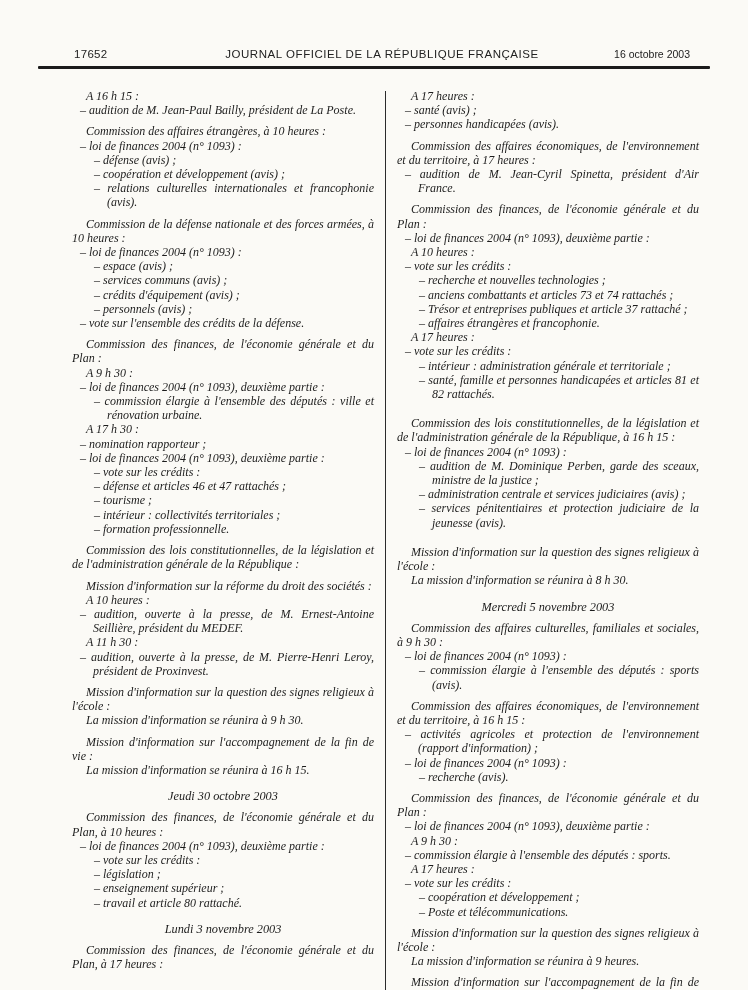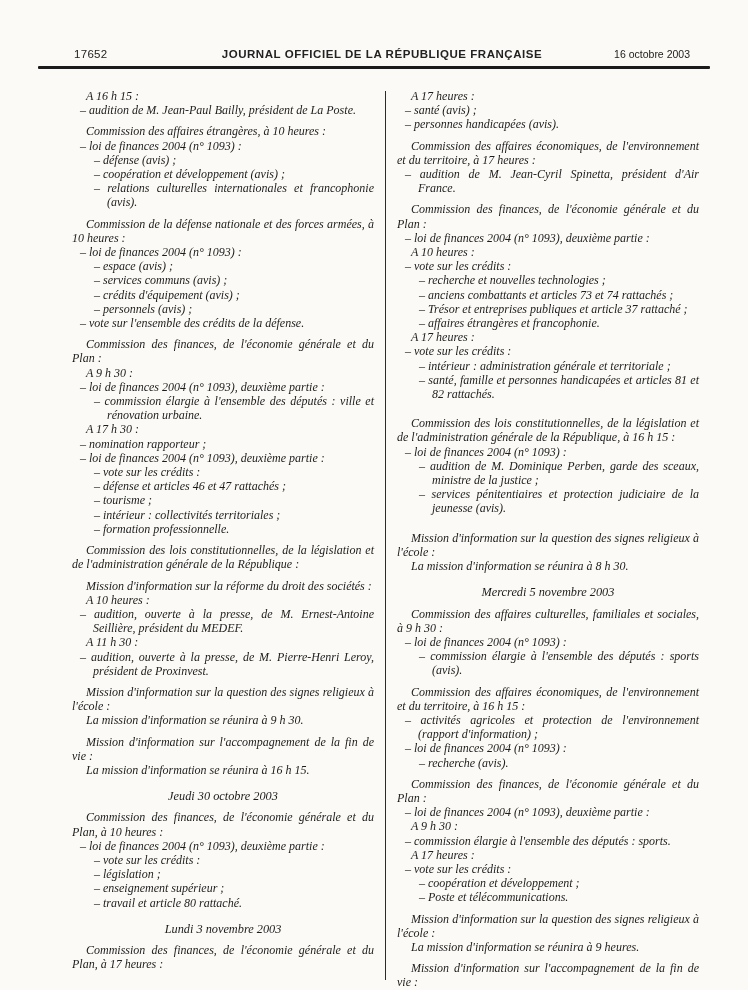--- a/index.html
+++ b/index.html
@@ -13,21 +13,21 @@
   .page { position: relative; width: 748px; height: 990px; }
 
   
   .runhead {
     display: flex; align-items: baseline;
     padding: 48px 58px 5px 74px;
     font-family: "Liberation Sans", "DejaVu Sans", sans-serif;
     color: #222;
   }
   .runhead .pagenum  { width: 130px; font-size: 11.5px; letter-spacing: .3px; }
-  .runhead .jtitle   { flex: 1; text-align: center; font-size: 11.5px; letter-spacing: .55px; font-weight: bold; }
+  .runhead .jtitle   { flex: 1; text-align: center; font-size: 11.5px; letter-spacing: .55px; }
   .runhead .jdate    { width: 130px; text-align: right; font-size: 10.5px; }
   .headrule {
     height: 3px; background: #1b1b1b;
     margin: 1px 38px 0 38px;
     border-radius: 1px;
   }
 
   
   .cols {
     display: flex;
@@ -147,20 +147,21 @@
         <div class="blk blk-i2">– anciens combattants et articles 73 et 74 rattachés ;</div>
         <div class="blk blk-i2">– Trésor et entreprises publiques et article 37 rattaché ;</div>
         <div class="blk blk-i2">– affaires étrangères et francophonie.</div>
         <div class="blk blk-t">A 17 heures :</div>
         <div class="blk blk-i1">– vote sur les crédits :</div>
         <div class="blk blk-i2">– intérieur : administration générale et territoriale ;</div>
         <div class="blk blk-i2">– santé, famille et personnes handicapées et articles 81 et 82 rattachés.</div>
         <div class="blk blk-p gap">Commission des lois constitutionnelles, de la législation et de l'administration générale de la République, à 16 h 15 :</div>
         <div class="blk blk-i1">– loi de finances 2004 (n° 1093) :</div>
         <div class="blk blk-i2">– audition de M. Dominique Perben, garde des sceaux, ministre de la justice ;</div>
+        <div class="blk blk-i2">– administration centrale et services judiciaires (avis) ;</div>
         <div class="blk blk-i2">– services pénitentiaires et protection judiciaire de la jeunesse (avis).</div>
         <div class="blk blk-m gap">Mission d'information sur la question des signes religieux à l'école :</div>
         <div class="blk blk-r">La mission d'information se réunira à 8 h 30.</div>
         <div class="blk blk-h">Mercredi 5 novembre 2003</div>
         <div class="blk blk-p">Commission des affaires culturelles, familiales et sociales, à 9 h 30 :</div>
         <div class="blk blk-i1">– loi de finances 2004 (n° 1093) :</div>
         <div class="blk blk-i2">– commission élargie à l'ensemble des députés : sports (avis).</div>
         <div class="blk blk-p">Commission des affaires économiques, de l'environnement et du territoire, à 16 h 15 :</div>
         <div class="blk blk-i1">– activités agricoles et protection de l'environnement (rapport d'information) ;</div>
         <div class="blk blk-i1">– loi de finances 2004 (n° 1093) :</div>

